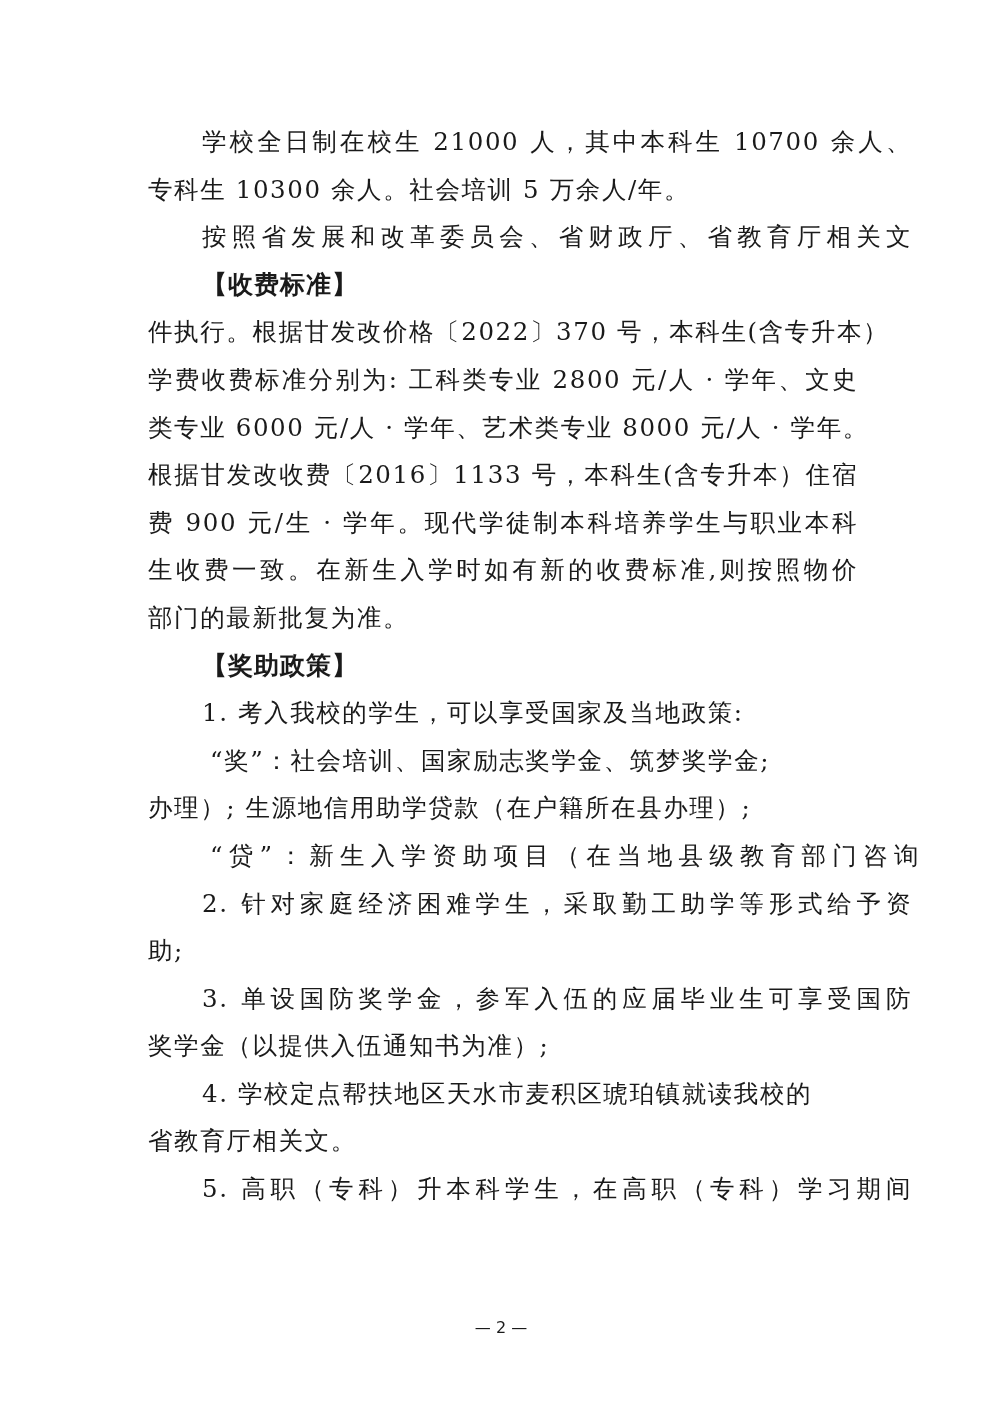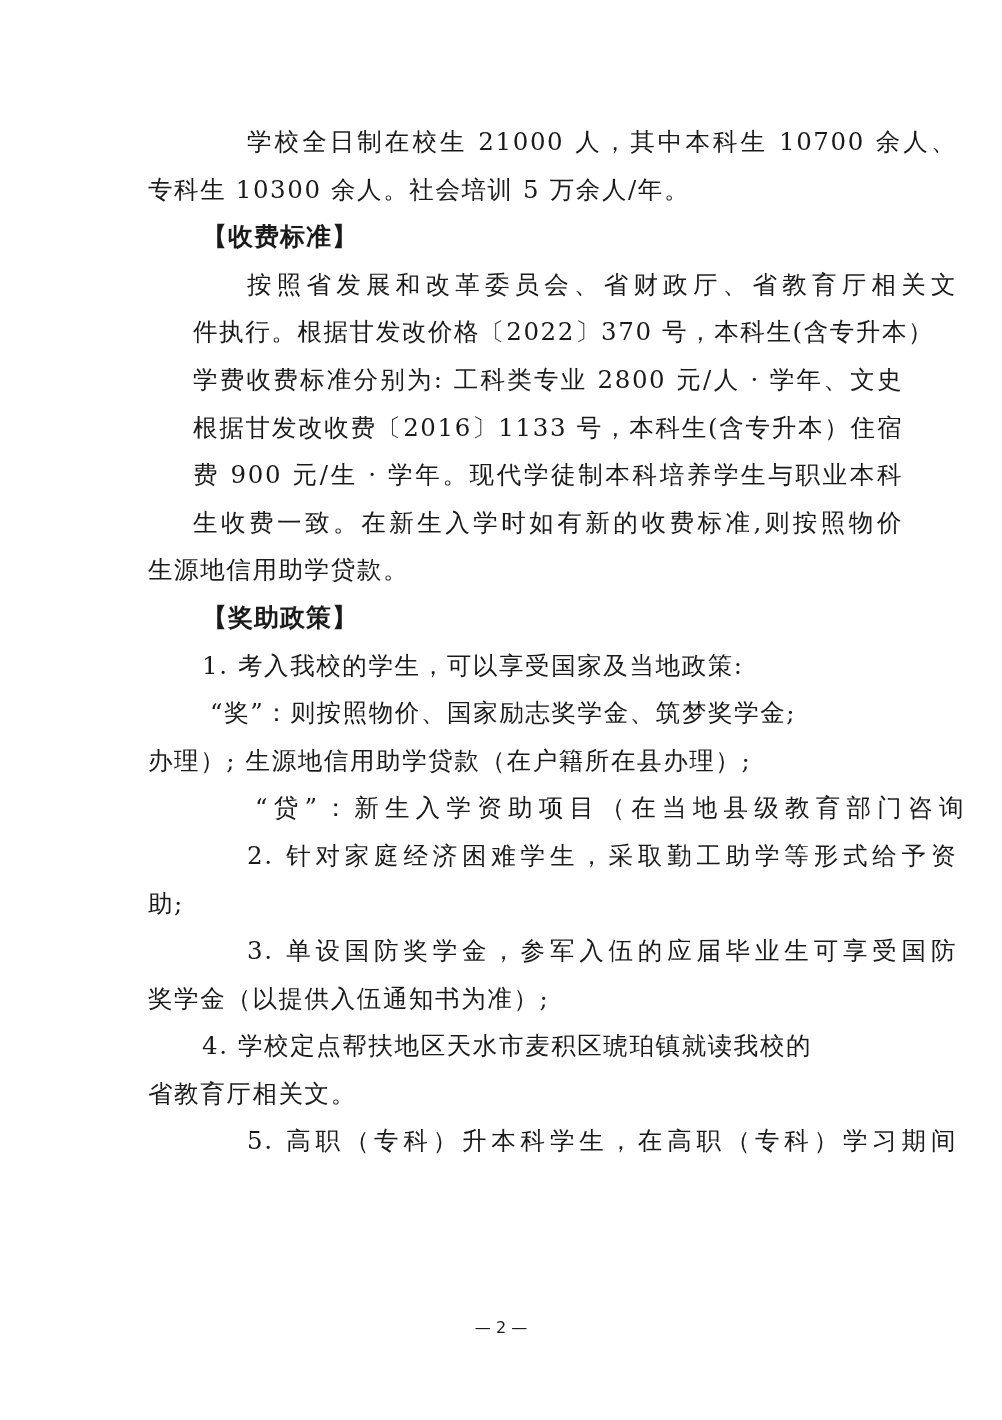--- a/index.html
+++ b/index.html
@@ -42,21 +42,20 @@
       font-family: "DejaVu Sans", "Liberation Sans", sans-serif;
       font-weight: bold;
       font-size: 25px;
       padding-left: 54px;
       letter-spacing: 1px;
     }
     .justify {
       text-align: justify;
       text-align-last: justify;
       width: 710px;
-      margin-left: 45px;
     }
     .page-number {
       position: absolute;
       left: 0;
       top: 1318px;
       width: 1002px;
       text-align: center;
       font-family: "DejaVu Sans", "Liberation Sans", sans-serif;
       font-size: 16px;
       color: #1a1a1a;
@@ -64,34 +63,35 @@
   </style>
 </head>
 <body>
 
 <div class="page">
   <div class="body-text">
 
     <div class="line indent justify">学校全日制在校生 21000 人，其中本科生 10700 余人、</div>
     <div class="line">专科生 10300 余人。社会培训 5 万余人/年。</div>
 
+    <div class="line indent justify">按照省发展和改革委员会、省财政厅、省教育厅相关文</div>
+
     <div class="line heading">【收费标准】</div>
-
-    <div class="line indent justify">按照省发展和改革委员会、省财政厅、省教育厅相关文</div>
     <div class="line justify">件执行。根据甘发改价格〔2022〕370 号，本科生(含专升本）</div>
     <div class="line justify">学费收费标准分别为: 工科类专业 2800 元/人 · 学年、文史</div>
+    <div class="line justify">类专业 6000 元/人 · 学年、艺术类专业 8000 元/人 · 学年。</div>
     <div class="line justify">根据甘发改收费〔2016〕1133 号，本科生(含专升本）住宿</div>
     <div class="line justify">费 900 元/生 · 学年。现代学徒制本科培养学生与职业本科</div>
     <div class="line justify">生收费一致。在新生入学时如有新的收费标准,则按照物价</div>
-    <div class="line">生源地信用助学贷款。</div>
+    <div class="line">部门的最新批复为准。</div>
 
     <div class="line heading">【奖助政策】</div>
 
     <div class="line indent">1. 考入我校的学生，可以享受国家及当地政策:</div>
-    <div class="line indent-sm">“奖”：则按照物价、国家励志奖学金、筑梦奖学金;</div>
+    <div class="line indent-sm">“奖”：社会培训、国家励志奖学金、筑梦奖学金;</div>
     <div class="line">办理）; 生源地信用助学贷款（在户籍所在县办理）;</div>
     <div class="line indent-sm justify">“贷”：新生入学资助项目（在当地县级教育部门咨询</div>
 
     <div class="line indent justify">2. 针对家庭经济困难学生，采取勤工助学等形式给予资</div>
     <div class="line">助;</div>
 
     <div class="line indent justify">3. 单设国防奖学金，参军入伍的应届毕业生可享受国防</div>
     <div class="line">奖学金（以提供入伍通知书为准）;</div>
 
     <div class="line indent">4. 学校定点帮扶地区天水市麦积区琥珀镇就读我校的</div>

